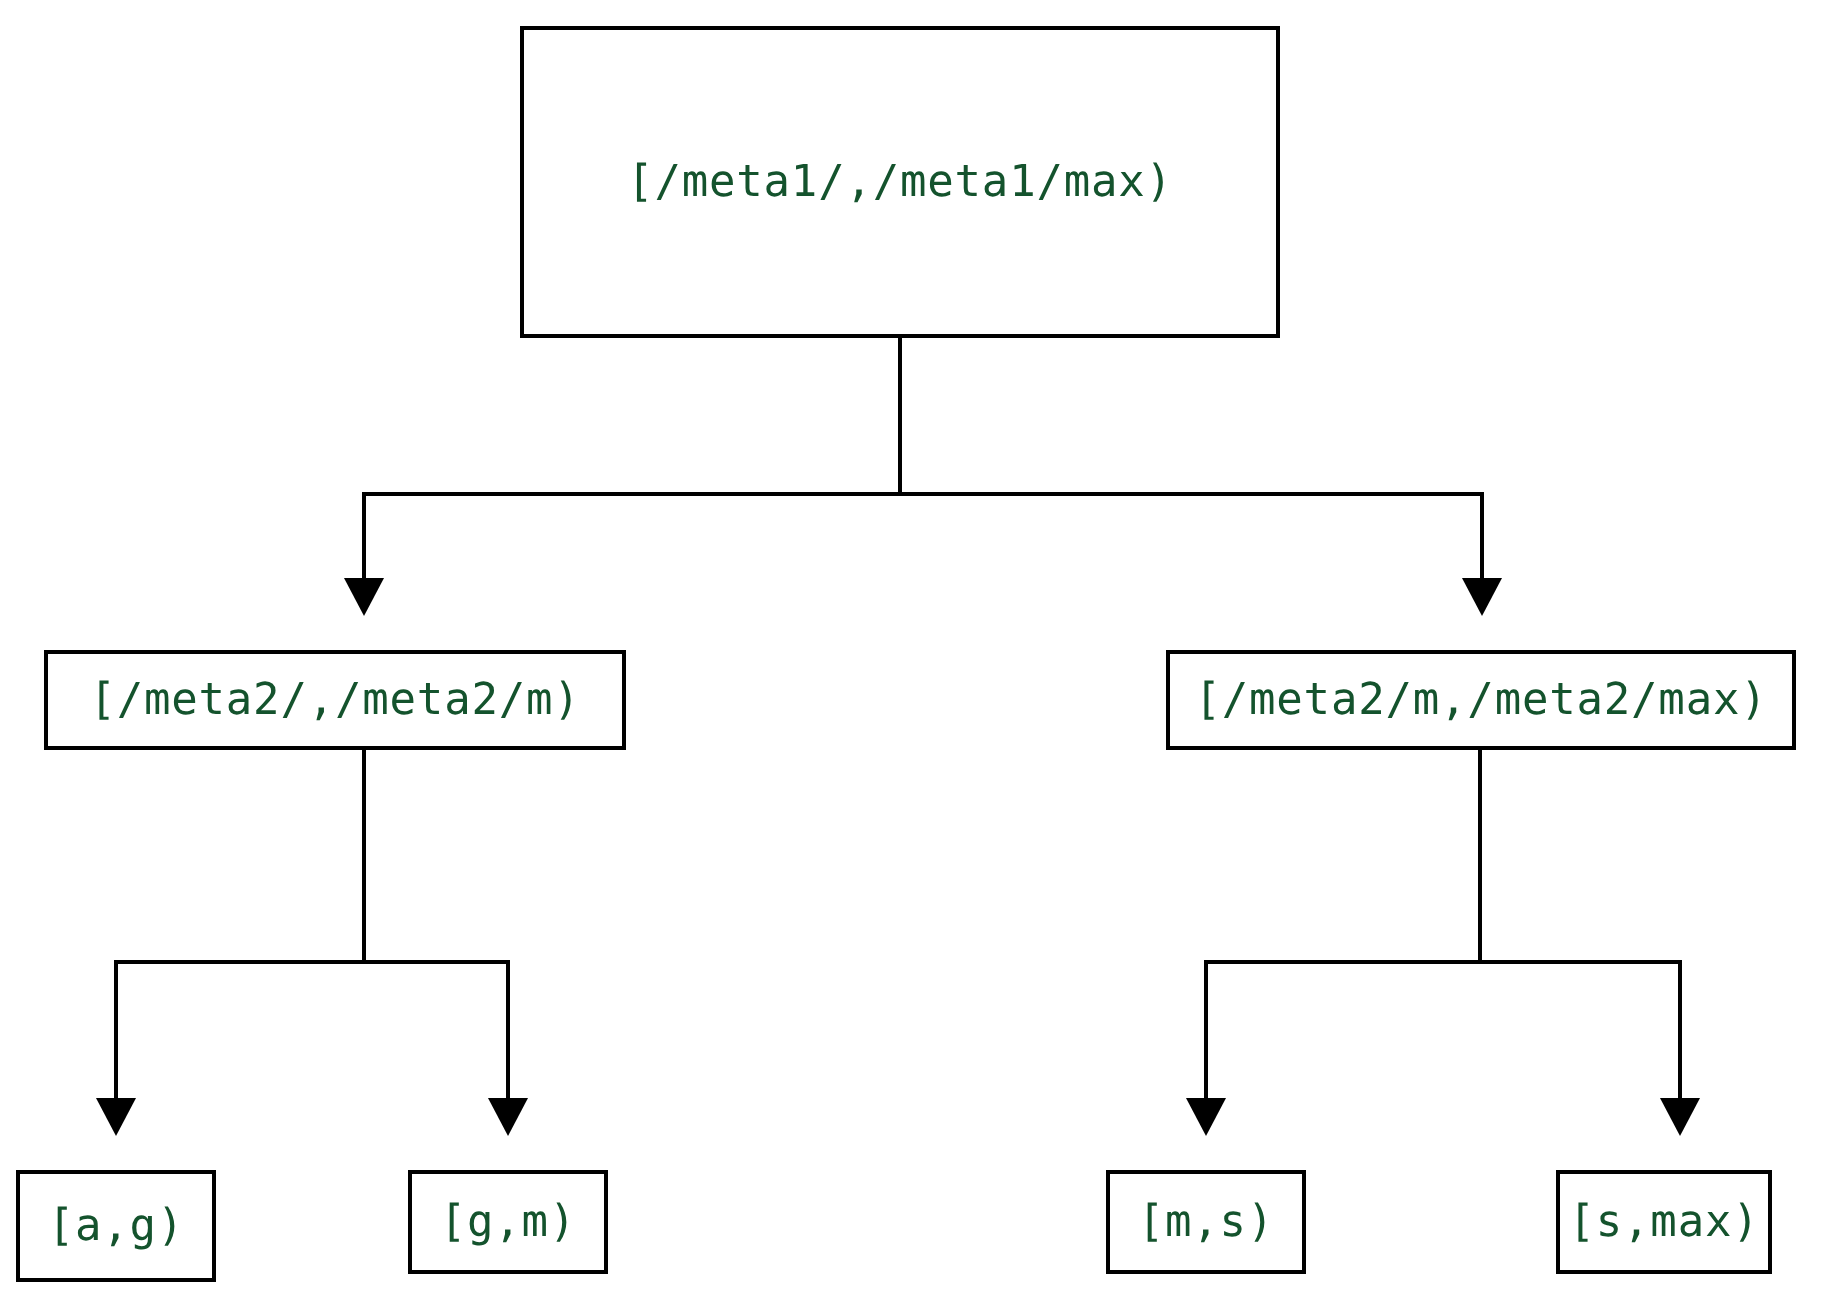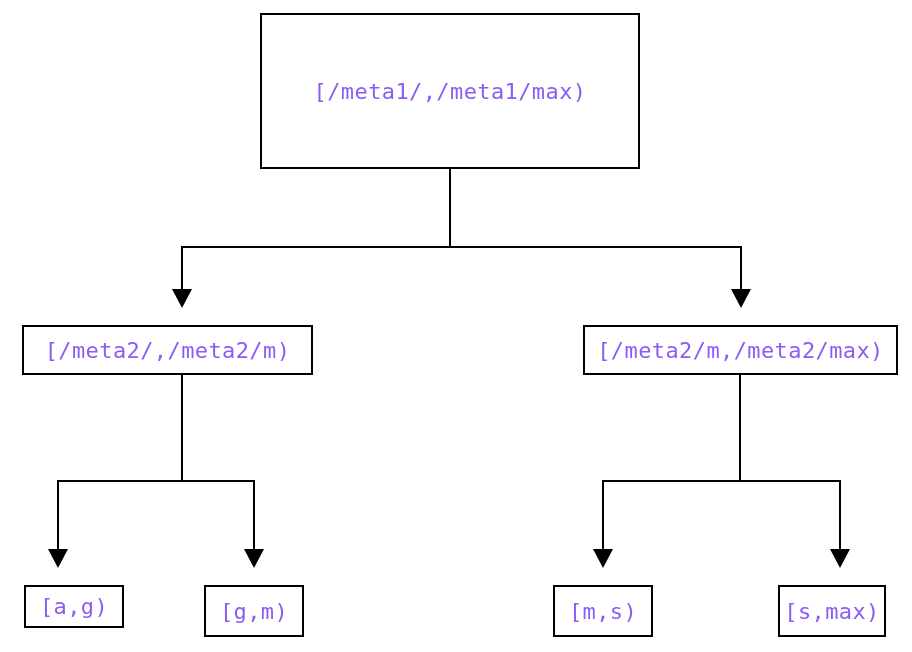--- a/index.html
+++ b/index.html
@@ -6,21 +6,21 @@
     margin: 0;
     padding: 0;
     background: #ffffff;
   }
   .canvas {
     position: relative;
     width: 912px;
     height: 652px;
     background: #ffffff;
     font-family: "DejaVu Sans Mono", "Liberation Mono", monospace;
-    color: #8b5cf6;
+    color: #14532d;
     overflow: hidden;
   }
   .node {
     position: absolute;
     box-sizing: border-box;
     border: 2px solid #000000;
     background: #ffffff;
     display: flex;
     align-items: center;
     justify-content: center;
@@ -40,21 +40,21 @@
     height: 0;
     border-left: 10px solid transparent;
     border-right: 10px solid transparent;
     border-top: 19px solid #000000;
   }
 
   
   #node-root        { left: 260px; top: 13px;  width: 380px; height: 156px; }
   #node-l2-left     { left: 22px;  top: 325px; width: 291px; height: 50px; }
   #node-l2-right    { left: 583px; top: 325px; width: 315px; height: 50px; }
-  #node-leaf-ag     { left: 24px;   top: 585px; width: 100px; height: 43px; }
+  #node-leaf-ag     { left: 8px;   top: 585px; width: 100px; height: 56px; }
   #node-leaf-gm     { left: 204px; top: 585px; width: 100px; height: 52px; }
   #node-leaf-ms     { left: 553px; top: 585px; width: 100px; height: 52px; }
   #node-leaf-smax   { left: 778px; top: 585px; width: 108px; height: 52px; }
 
   #edge-root-stem       { left: 449px; top: 169px; height: 78px; }
   #edge-l1-hbar         { left: 181px; top: 246px; width: 561px; }
   #edge-l1-drop-left    { left: 181px; top: 246px; height: 44px; }
   #edge-l1-drop-right   { left: 740px; top: 246px; height: 44px; }
   #arrow-l2-left        { left: 172px; top: 289px; }
   #arrow-l2-right       { left: 731px; top: 289px; }

